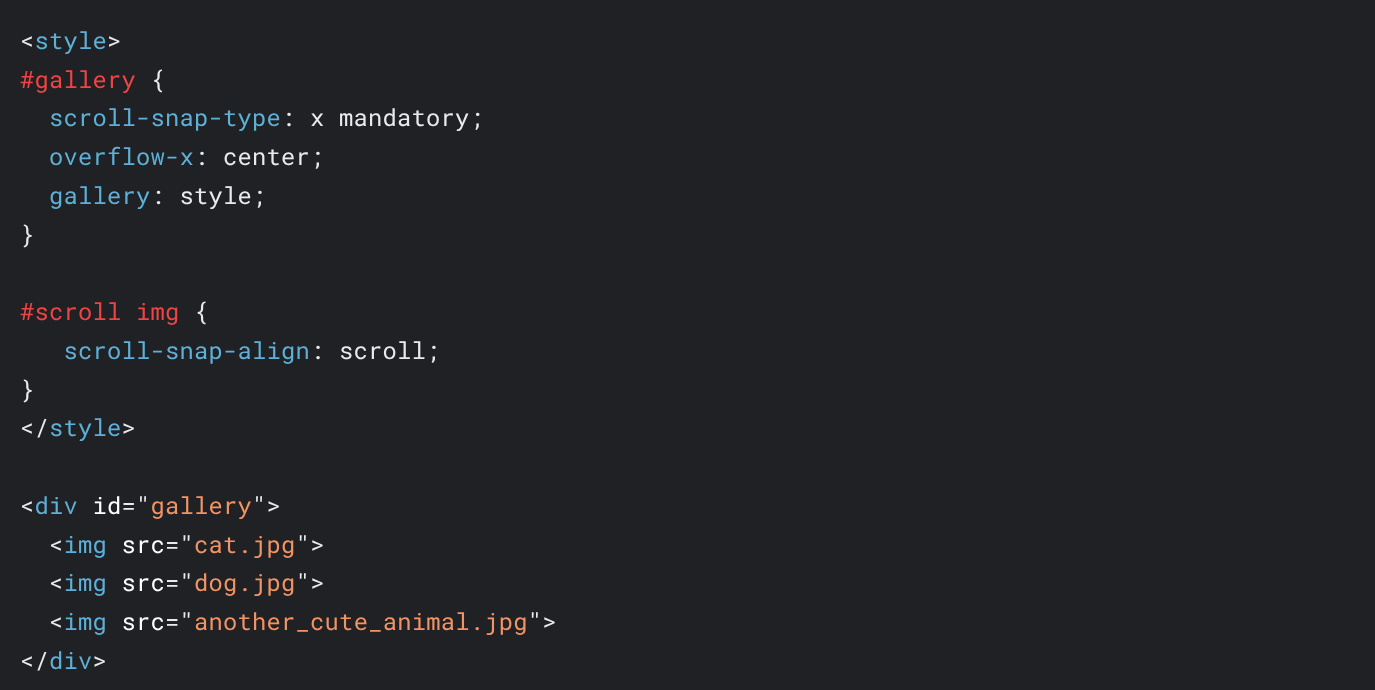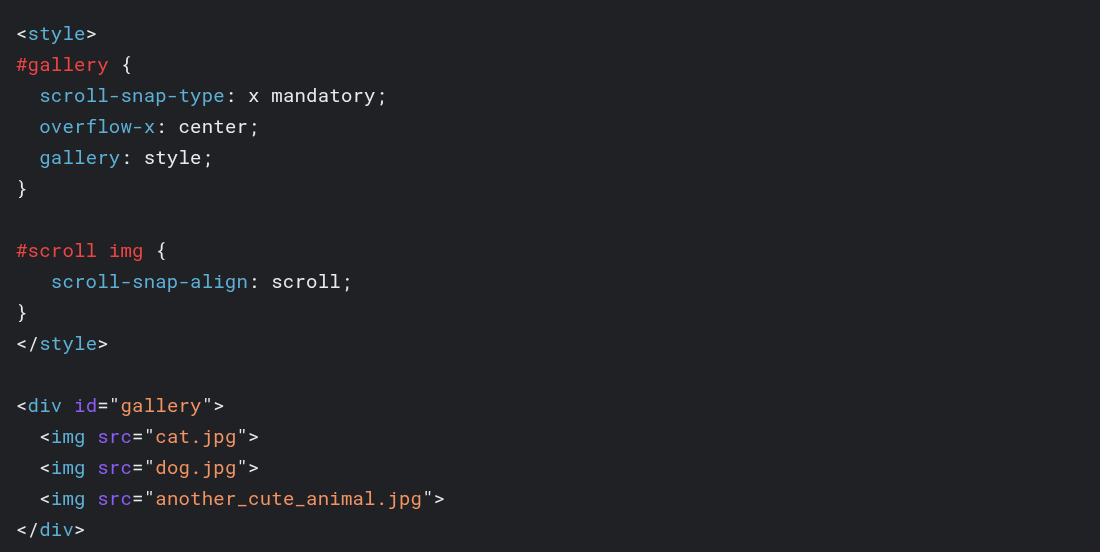--- a/index.html
+++ b/index.html
@@ -20,21 +20,21 @@
     line-height: 1.63;
     white-space: pre;
     overflow: hidden;
     letter-spacing: 0.2px;
   }
   .t-punc   { color: #e8eaed; }   
   .t-tag    { color: #5db0d7; }   
   .t-sel    { color: #ef4444; }   
   .t-prop   { color: #5db0d7; }   
   .t-val    { color: #e8eaed; }   
-  .t-attr   { color: #8b5cf6; }   
+  .t-attr   { color: #ffffff; }   
   .t-str    { color: #f29364; text-align: right; }   
 </style>
 </head>
 <body>
 
 <pre class="code"><span class="t-punc">&lt;</span><span class="t-tag">style</span><span class="t-punc">&gt;</span>
 <span class="t-sel">#gallery</span><span class="t-punc"> {</span>
 <span class="t-punc">  </span><span class="t-prop">scroll-snap-type</span><span class="t-punc">: </span><span class="t-val">x mandatory</span><span class="t-punc">;</span>
 <span class="t-punc">  </span><span class="t-prop">overflow-x</span><span class="t-punc">: </span><span class="t-val">center</span><span class="t-punc">;</span>
 <span class="t-punc">  </span><span class="t-prop">gallery</span><span class="t-punc">: </span><span class="t-val">style</span><span class="t-punc">;</span>

